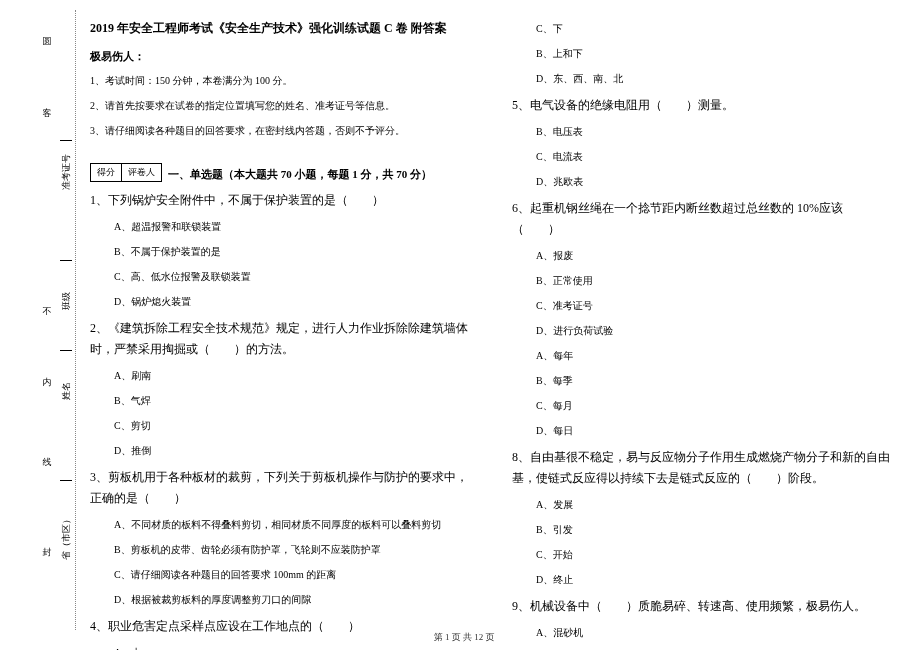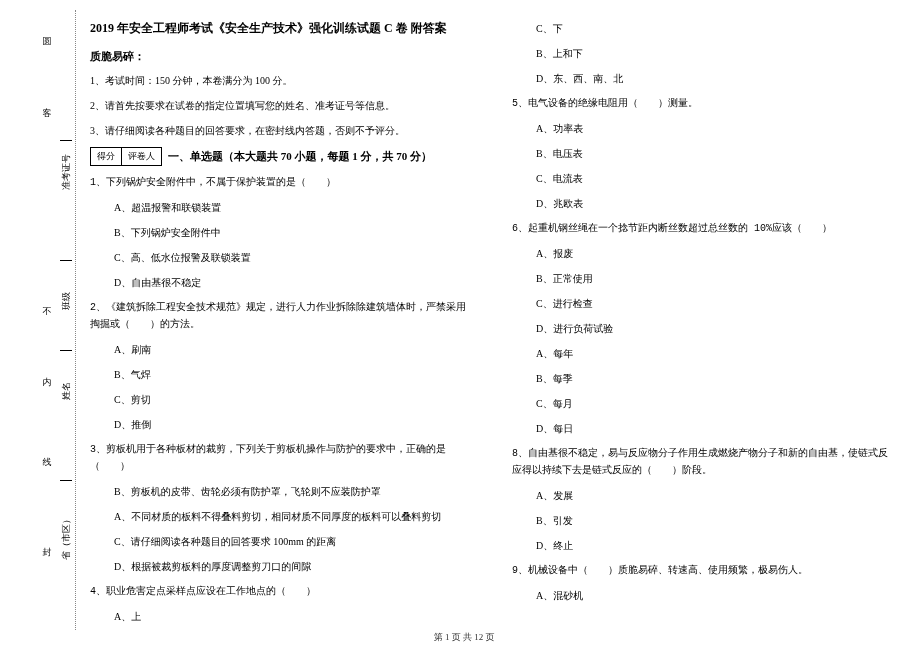--- a/index.html
+++ b/index.html
@@ -72,42 +72,41 @@
     .notice-header {
       font-size: 11px;
       font-weight: bold;
     }
     .notice-item {
       font-size: 10px;
       line-height: 1.7;
     }
     .score-row {
       display: flex;
-      align-items: center;
+      align-items: flex-end;
       gap: 6px;
-      margin-top: 0;
+      margin-top: 16px;
     }
     .score-box {
       border: 1px solid #000;
       display: flex;
       font-size: 9px;
     }
     .score-cell {
       border-right: 1px solid #000;
       padding: 2px 6px;
     }
     .score-cell:last-child { border-right: none; }
     .section-title {
       font-size: 11px;
       font-weight: bold;
     }
     .question {
-      font-size: 10px;
+      font-size: 12px;
       line-height: 1.7;
-      font-family: Liberation Mono, monospace;
     }
     .option {
       font-size: 10px;
       padding-left: 24px;
       line-height: 1.7;
     }
     .footer {
       position: absolute;
       bottom: 6px;
       left: 8px;
@@ -147,80 +146,80 @@
     <span class="uline" style="top:350px;"></span>
 
     <span class="margin-rot" style="left:30px; top:560px;">省（市区）</span>
     <span class="uline" style="top:480px;"></span>
   </div>
 
   <div class="columns">
 
     <div class="col">
       <div class="title">2019 年安全工程师考试《安全生产技术》强化训练试题 C 卷 附答案</div>
-      <div class="notice-header">质脆易碎：</div>
+      <div class="notice-header">极易伤人：</div>
       <div class="notice-item">1、考试时间：150 分钟，本卷满分为 100 分。</div>
       <div class="notice-item">2、请首先按要求在试卷的指定位置填写您的姓名、准考证号等信息。</div>
       <div class="notice-item">3、请仔细阅读各种题目的回答要求，在密封线内答题，否则不予评分。</div>
 
       <div class="score-row">
         <div class="score-box">
           <div class="score-cell">得分</div>
           <div class="score-cell">评卷人</div>
         </div>
         <div class="section-title">一、单选题（本大题共 70 小题，每题 1 分，共 70 分）</div>
       </div>
 
       <div class="question">1、下列锅炉安全附件中，不属于保护装置的是（　　）</div>
       <div class="option">A、超温报警和联锁装置</div>
-      <div class="option">B、下列锅炉安全附件中</div>
+      <div class="option">B、不属于保护装置的是</div>
       <div class="option">C、高、低水位报警及联锁装置</div>
-      <div class="option">D、自由基很不稳定</div>
+      <div class="option">D、锅炉熄火装置</div>
 
       <div class="question">2、《建筑拆除工程安全技术规范》规定，进行人力作业拆除除建筑墙体时，严禁采用掏掘或（　　）的方法。</div>
       <div class="option">A、刷南</div>
       <div class="option">B、气焊</div>
       <div class="option">C、剪切</div>
       <div class="option">D、推倒</div>
 
       <div class="question">3、剪板机用于各种板材的裁剪，下列关于剪板机操作与防护的要求中，正确的是（　　）</div>
+      <div class="option">A、不同材质的板料不得叠料剪切，相同材质不同厚度的板料可以叠料剪切</div>
       <div class="option">B、剪板机的皮带、齿轮必须有防护罩，飞轮则不应装防护罩</div>
-      <div class="option">A、不同材质的板料不得叠料剪切，相同材质不同厚度的板料可以叠料剪切</div>
       <div class="option">C、请仔细阅读各种题目的回答要求 100mm 的距离</div>
       <div class="option">D、根据被裁剪板料的厚度调整剪刀口的间隙</div>
 
       <div class="question">4、职业危害定点采样点应设在工作地点的（　　）</div>
       <div class="option">A、上</div>
     </div>
 
     <div class="col">
       <div class="option">C、下</div>
       <div class="option">B、上和下</div>
       <div class="option">D、东、西、南、北</div>
 
       <div class="question">5、电气设备的绝缘电阻用（　　）测量。</div>
-      <div class="option">A、功率表</div>
       <div class="option">B、电压表</div>
       <div class="option">C、电流表</div>
       <div class="option">D、兆欧表</div>
 
       <div class="question">6、起重机钢丝绳在一个捻节距内断丝数超过总丝数的 10%应该（　　）</div>
       <div class="option">A、报废</div>
       <div class="option">B、正常使用</div>
-      <div class="option">C、进行检查</div>
+      <div class="option">C、准考证号</div>
       <div class="option">D、进行负荷试验</div>
 
       <div class="option">A、每年</div>
       <div class="option">B、每季</div>
       <div class="option">C、每月</div>
       <div class="option">D、每日</div>
 
       <div class="question">8、自由基很不稳定，易与反应物分子作用生成燃烧产物分子和新的自由基，使链式反应得以持续下去是链式反应的（　　）阶段。</div>
       <div class="option">A、发展</div>
       <div class="option">B、引发</div>
+      <div class="option">C、开始</div>
       <div class="option">D、终止</div>
 
       <div class="question">9、机械设备中（　　）质脆易碎、转速高、使用频繁，极易伤人。</div>
       <div class="option">A、混砂机</div>
     </div>
   </div>
 
   <div class="footer">第 1 页 共 12 页</div>
 </div>
 

